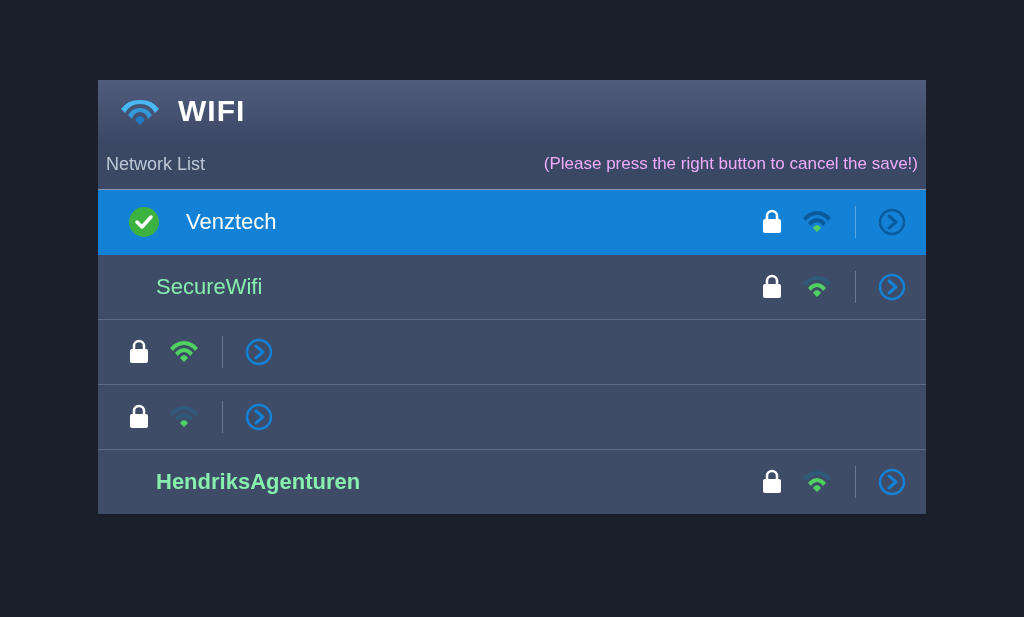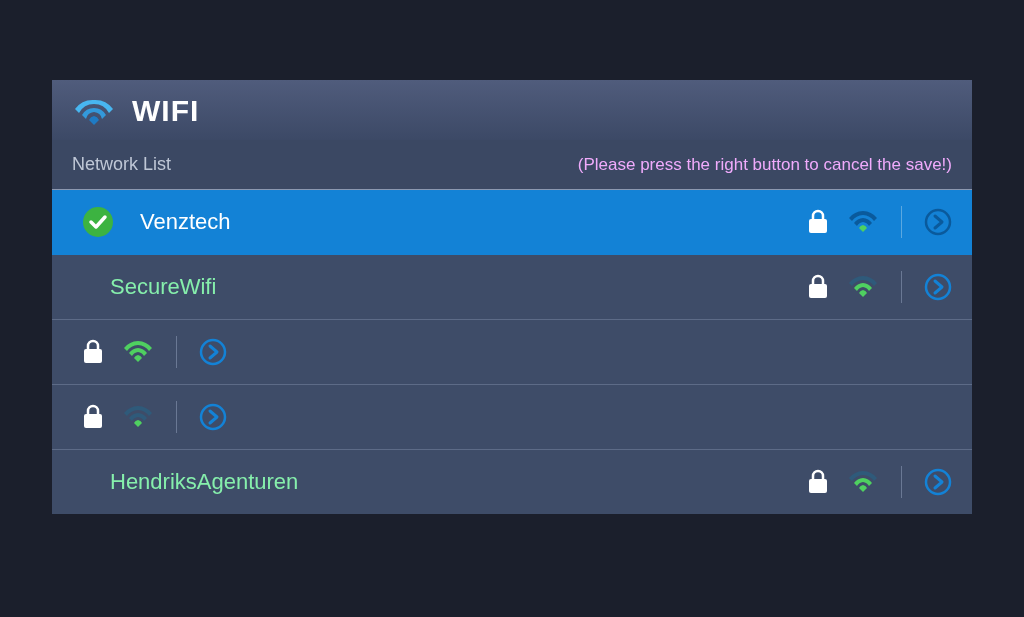--- a/index.html
+++ b/index.html
@@ -13,21 +13,21 @@
       width: 1024px;
       height: 617px;
       font-family: Arial, sans-serif;
       display: flex;
       justify-content: center;
       align-items: flex-start;
       padding-top: 80px;
     }
     
     .panel {
-      width: 920px;
+      width: 828px;
       background: #3e4c68;
     }
     
     .header {
       display: flex;
       align-items: center;
       padding: 12px 20px 10px 20px;
       background: linear-gradient(to bottom, #505c7c 0%, #3c4966 100%);
       gap: 16px;
     }
@@ -41,22 +41,22 @@
     .header-title {
       color: #ffffff;
       font-size: 30px;
       font-weight: bold;
       letter-spacing: 1px;
     }
     
     .subheader {
       display: flex;
       justify-content: space-between;
-      align-items: flex-end;
-      padding: 14px 20px;
+      align-items: flex-start;
+      padding: 14px 8px;
       background: #3b4863;
       border-bottom: 1px solid #8c98b0;
     }
     
     .subheader-left {
       color: #bfc7d6;
       font-size: 18px;
     }
     
     .subheader-right {
@@ -72,20 +72,21 @@
       display: flex;
       align-items: center;
       padding: 16px 20px 16px 30px;
       border-bottom: 1px solid #5d6b87;
       position: relative;
       gap: 8px;
     }
     
     .network-list .network-item:last-child {
       border-bottom: none;
+      font-weight: bold;
     }
     
     .network-item.selected {
       background: #1382d6;
       border-bottom: 1px solid #1382d6;
     }
     
     .check-icon {
       width: 32px;
       height: 32px;

